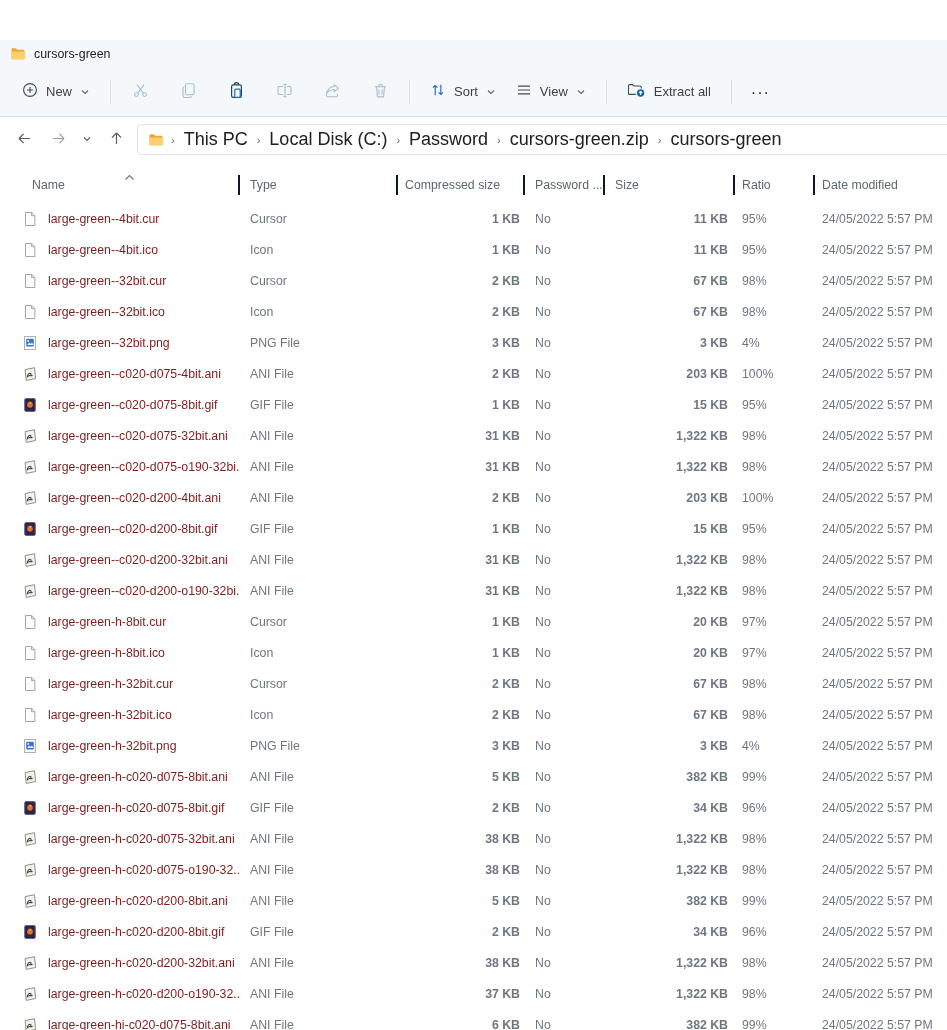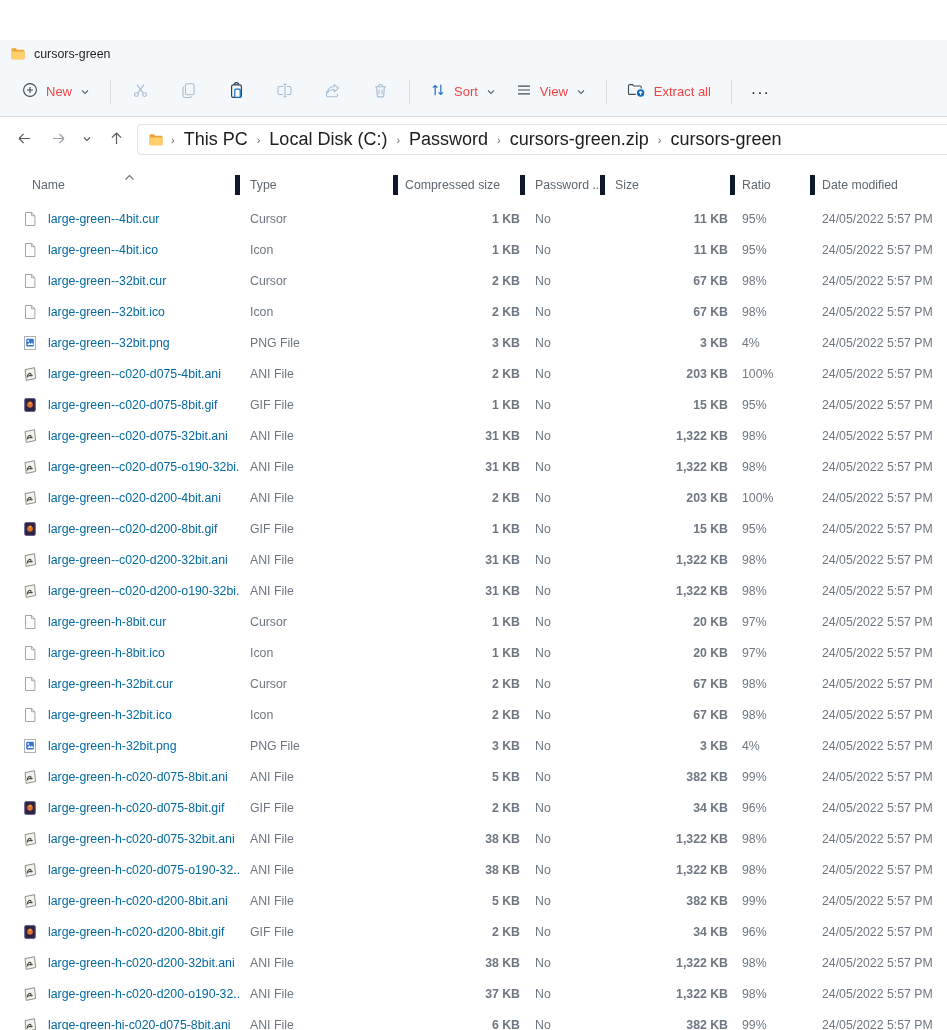--- a/index.html
+++ b/index.html
@@ -5,46 +5,46 @@
   html,body{margin:0;padding:0;background:#fff;}
   .window{
     position:relative;width:947px;height:1030px;overflow:hidden;background:#fff;
     font-family:"Liberation Sans","DejaVu Sans",sans-serif;color:#1d1d1d;margin-top:40px;
   }
   
   .chrome{position:absolute;top:0;left:0;width:947px;height:76px;background:#f4f8fb;border-bottom:1px solid #d9dee3;}
   .titlebar{position:absolute;top:0;left:0;right:0;height:28px;display:flex;align-items:center;padding-left:10px;gap:8px;}
   .titlebar .title{font-size:12.4px;color:#1e1e1e;}
   .commandbar{position:absolute;top:28px;left:0;right:0;height:47px;display:flex;align-items:center;padding-left:12px;}
-  .tbtn{display:flex;align-items:center;gap:8px;height:34px;padding:0 10px;border-radius:5px;background:transparent;border:none;font-family:inherit;font-size:13px;color:#ef4444;cursor:default;}
+  .tbtn{display:flex;align-items:center;gap:8px;height:34px;padding:0 10px;border-radius:5px;background:transparent;border:none;font-family:inherit;font-size:13px;color:#404040;cursor:default;}
   .ibtn{display:flex;align-items:center;justify-content:center;width:38px;height:34px;border-radius:5px;background:transparent;border:none;cursor:default;}
   .ibtn+.ibtn{margin-left:10px;}
   .tsep{width:1px;height:24px;background:#d9dee3;margin:0 10px;}
   .chev{display:inline-flex;align-items:center;}
   .ellipsis-dots{font-size:16px;letter-spacing:2px;color:#1b1b1b;line-height:10px;padding-bottom:6px;}
   
   .navbar{position:absolute;top:77px;left:0;width:947px;height:45px;background:#fff;border-bottom:1px solid #ededed;display:flex;align-items:center;}
   .navbtn{display:flex;align-items:center;justify-content:center;width:28px;height:28px;border:none;background:transparent;border-radius:4px;cursor:default;}
   .navbtn.small{width:18px;}
   .addressbox{position:absolute;left:137px;top:7px;height:29px;width:820px;border:1px solid #e2e2e2;border-radius:4px;background:#fff;display:flex;align-items:center;padding-left:10px;overflow:hidden;}
   .crumb{font-size:18px;color:#202020;padding:3px 2px;border-radius:3px;white-space:nowrap;cursor:default;}
   .crumb-sep{font-size:11px;color:#5f6670;padding:0 7px;}
   
   .list-area{position:absolute;top:122px;left:0;width:947px;bottom:18px;background:#fff;overflow:hidden;}
   .grid{display:grid;grid-template-columns:240px 158px 127px 80px 130px 80px 132px;}
   .header-row{position:relative;margin-top:9px;height:27px;align-items:center;}
   .hcell{font-size:12.3px;color:#5d6770;padding:0 10px;white-space:nowrap;overflow:hidden;display:flex;align-items:center;height:20px;cursor:default;}
-  .hcell.bordered{border-right:5px solid #0f172a;}
+  .hcell.bordered{border-right:2px solid #0f172a;}
   .hcell.h-name{padding-left:32px;}
   .hcell.h-compressed,.hcell.h-ratio,.hcell.h-date{padding-left:7px;}
   .sort-caret{position:absolute;left:124px;top:-4px;}
   .rows{margin-top:5px;}
   .row{height:31px;align-items:center;cursor:default;}
   .cell{font-size:12.3px;color:#6e7781;padding:0 10px;white-space:nowrap;overflow:hidden;}
-  .cell.c-name{color:#0369a1;padding-left:22px;display:flex;align-items:center;gap:10px;}
+  .cell.c-name{color:#7f1d1d;padding-left:22px;display:flex;align-items:center;gap:10px;}
   .cell.right{text-align:right;font-weight:bold;}
   .cell.c-compressed{padding-right:5px;}
   .cell.c-size{padding-right:7px;}
   .cell.c-ratio,.cell.c-date{padding-left:7px;}
   .file-icon{display:inline-flex;width:16px;height:16px;flex:0 0 16px;}
   .partial-row-sliver{position:absolute;left:22px;top:1004px;width:13px;height:6px;background:#2c2442;border:1px solid #6b5e90;border-bottom:none;border-radius:2px 2px 0 0;}
   
   .statusbar{position:absolute;left:0;bottom:0;width:947px;height:18px;background:#fff;display:flex;align-items:center;padding-left:8px;}
   .statusbar .count{font-size:14px;color:#2b2b2b;}
   .status-sep{width:1px;height:13px;background:#d0d0d0;margin-left:12px;}

